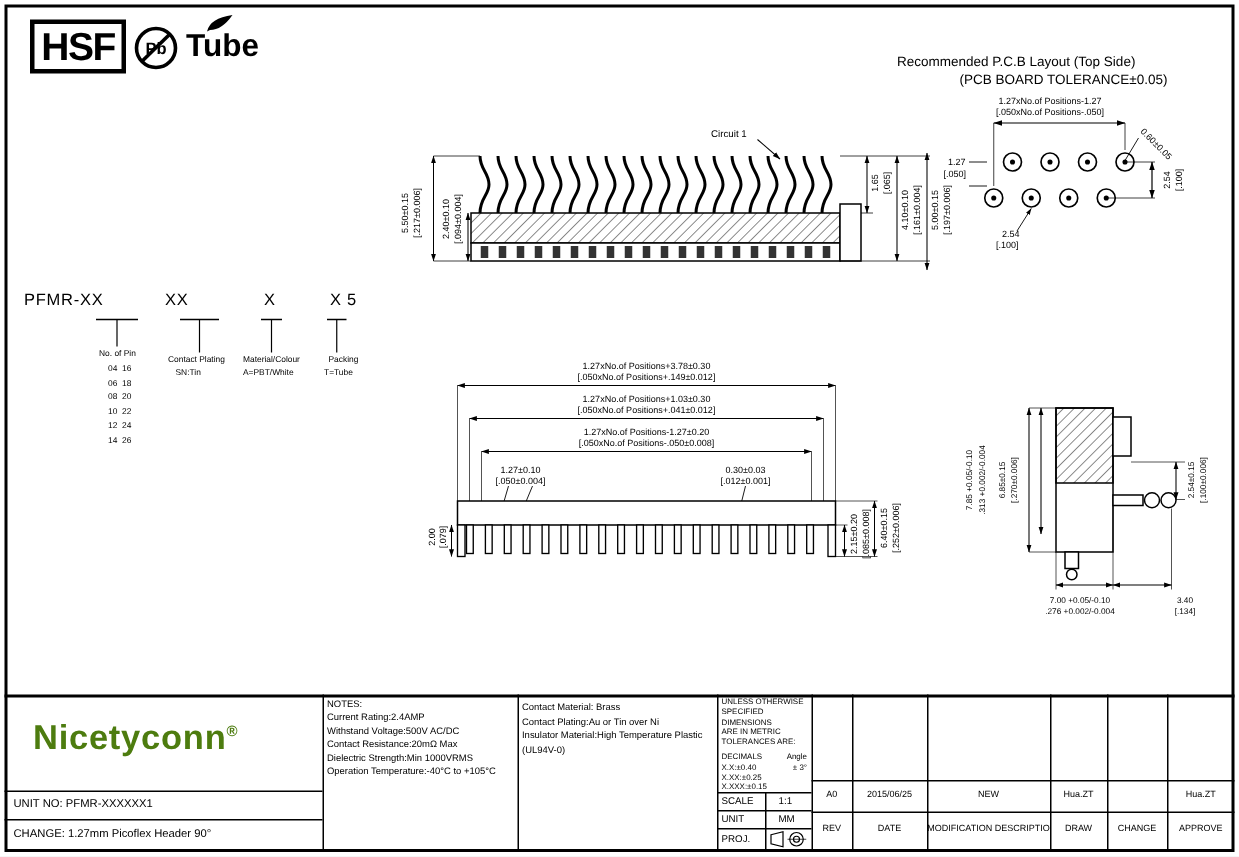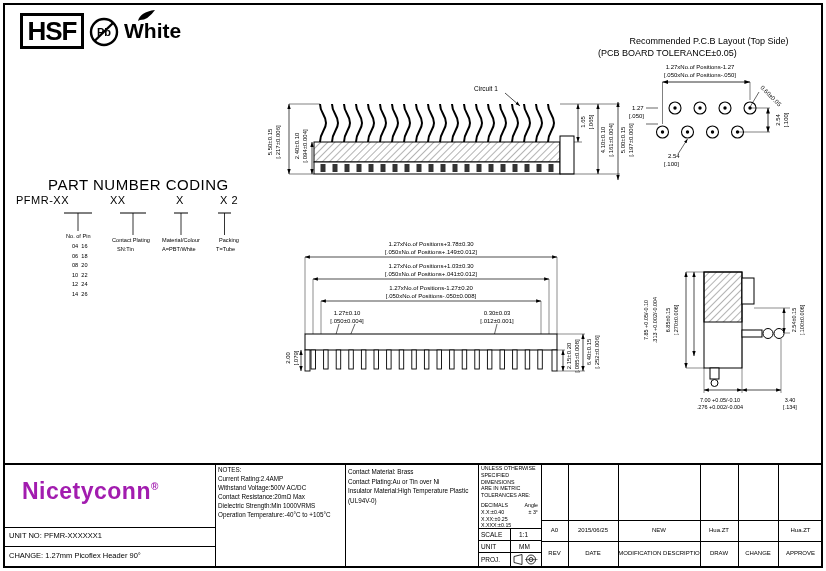--- a/index.html
+++ b/index.html
@@ -6,21 +6,21 @@
 body{background:#d9d9d9;font-family:"Liberation Sans",sans-serif}
 #sheet{position:relative;width:826px;height:571px;background:#fff;color:#000;overflow:hidden}
 .abs{position:absolute}
 .frame{position:absolute;left:3px;top:3px;width:820px;height:565px;border:2px solid #000}
 .hline,.vline{position:absolute;background:#000}
 svg{overflow:visible}
 svg text{font-family:"Liberation Sans",sans-serif;fill:#000}
 .small{font-size:6.3px;line-height:9px}
 .tiny{font-size:5.3px;line-height:6.8px}
 .cell{position:absolute;font-size:6px;text-align:center}
-.brand{font-weight:bold;color:#a21caf;font-size:23px;letter-spacing:.5px}
+.brand{font-weight:bold;color:#4d7c0f;font-size:23px;letter-spacing:.5px}
 .pnc-code{position:absolute;font-size:11px;letter-spacing:.5px}
 .pnc-lbl{position:absolute;font-size:5.6px;line-height:6.5px}
 </style>
 </head>
 <body>
 
 <div id="sheet">
   <div class="frame"></div>
 
   <div class="abs" style="left:20px;top:13px;width:64px;height:36px;border:3px solid #000;display:flex;align-items:center;justify-content:center">
@@ -28,25 +28,25 @@
   </div>
   <svg class="abs" style="left:88px;top:16px" width="32" height="32" viewBox="0 0 32 32">
     <circle cx="16" cy="16" r="13" fill="none" stroke="#000" stroke-width="2.4"></circle>
     <text x="16" y="20" text-anchor="middle" font-size="11" font-weight="bold">Pb</text>
     <line x1="6.5" y1="25" x2="25.5" y2="6.5" stroke="#000" stroke-width="2.4"></line>
   </svg>
   <div class="abs" style="left:124px;top:19px">
     <svg class="abs" style="left:13px;top:-10px" width="20" height="13" viewBox="0 0 20 13">
       <path d="M1,12 Q3,3 18,1 Q11,11 3,11 Z" fill="#000"></path>
     </svg>
-    <span style="font-size:21px;font-weight:bold">White</span>
+    <span style="font-size:21px;font-weight:bold">Tube</span>
   </div>
 
-  <div class="abs" style="left:598px;top:36px;width:222px;text-align:center;font-size:9px">Recommended P.C.B Layout (Top Side)</div>
-  <div class="abs" style="left:598px;top:48px;width:222px;font-size:9px">(PCB BOARD TOLERANCE±0.05)</div>
+  <div class="abs" style="left:598px;top:36px;width:222px;font-size:9px">Recommended P.C.B Layout (Top Side)</div>
+  <div class="abs" style="left:598px;top:48px;width:222px;text-align:center;font-size:9px">(PCB BOARD TOLERANCE±0.05)</div>
 
   <svg class="abs" style="left:628px;top:58px" width="194" height="112" viewBox="0 0 194 112">
     <defs>
       <marker id="ahP" markerWidth="8" markerHeight="6" refX="7" refY="3" orient="auto-start-reverse">
         <path d="M0,0.6 L7.2,3 L0,5.4 Z" fill="#000"></path>
       </marker>
       <g id="padP">
         <circle r="6" fill="none" stroke="#000" stroke-width="1.1"></circle>
         <circle r="1.7" fill="#000"></circle>
       </g>
@@ -163,25 +163,24 @@
       <text transform="translate(331,42) rotate(-90)" text-anchor="middle" font-size="6">[.065]</text>
       <line x1="336" y1="24" x2="336" y2="94" stroke="#000" stroke-width="0.7" marker-start="url(#ahT)" marker-end="url(#ahT)"></line>
       <text transform="translate(343,60) rotate(-90)" text-anchor="middle" font-size="6">4.10±0.10</text>
       <text transform="translate(351,60) rotate(-90)" text-anchor="middle" font-size="6">[.161±0.004]</text>
       <line x1="356" y1="22" x2="356" y2="100" stroke="#000" stroke-width="0.7" marker-start="url(#ahT)" marker-end="url(#ahT)"></line>
       <text transform="translate(363,60) rotate(-90)" text-anchor="middle" font-size="6">5.00±0.15</text>
       <text transform="translate(371,60) rotate(-90)" text-anchor="middle" font-size="6">[.197±0.006]</text>
     </g>
   </svg>
 
-  <div class="abs" style="left:48px;top:176px;font-size:15px;letter-spacing:.5px">PART NUMBER CODING</div>
   <div class="pnc-code" style="left:16px;top:194px">PFMR-XX</div>
   <div class="pnc-code" style="left:110px;top:194px">XX</div>
   <div class="pnc-code" style="left:176px;top:194px">X</div>
-  <div class="pnc-code" style="left:220px;top:194px">X 2</div>
+  <div class="pnc-code" style="left:220px;top:194px">X 5</div>
   <svg class="abs" style="left:0;top:210px" width="260" height="30" viewBox="0 0 260 30">
     <line x1="64" y1="3" x2="92" y2="3" stroke="#000" stroke-width="1"></line>
     <line x1="78" y1="3" x2="78" y2="21" stroke="#000" stroke-width="0.8"></line>
     <line x1="120" y1="3" x2="146" y2="3" stroke="#000" stroke-width="1"></line>
     <line x1="133" y1="3" x2="133" y2="25" stroke="#000" stroke-width="0.8"></line>
     <line x1="174" y1="3" x2="188" y2="3" stroke="#000" stroke-width="1"></line>
     <line x1="181" y1="3" x2="181" y2="25" stroke="#000" stroke-width="0.8"></line>
     <line x1="218" y1="3" x2="231" y2="3" stroke="#000" stroke-width="1"></line>
     <line x1="224.5" y1="3" x2="224.5" y2="25" stroke="#000" stroke-width="0.8"></line>
   </svg>

